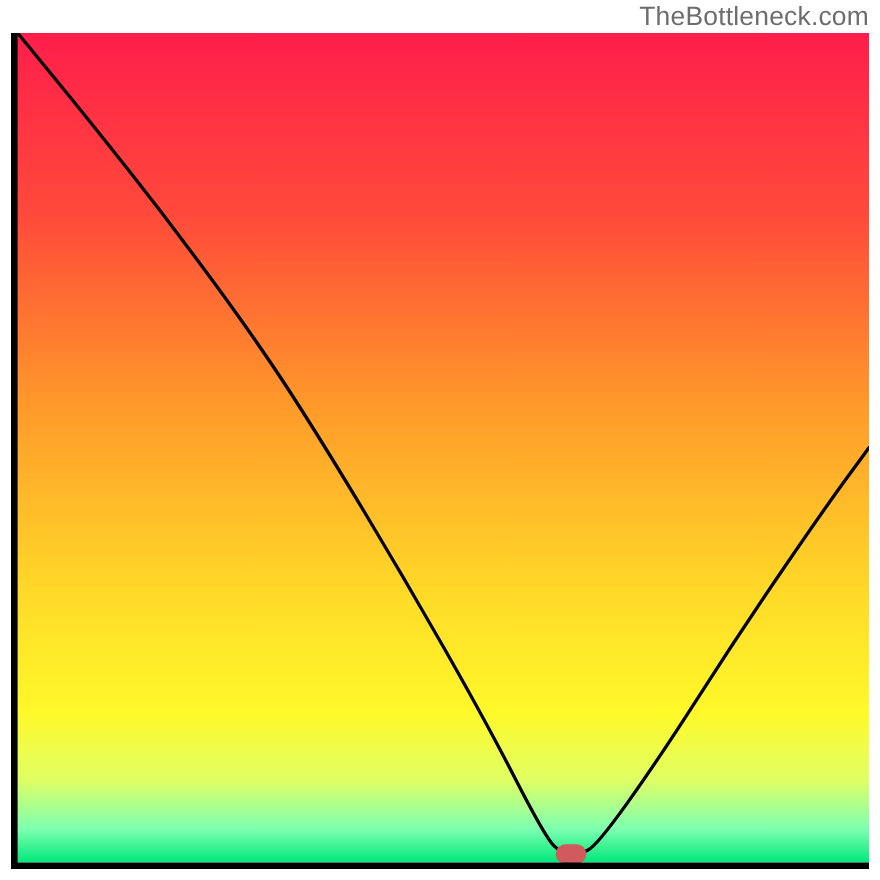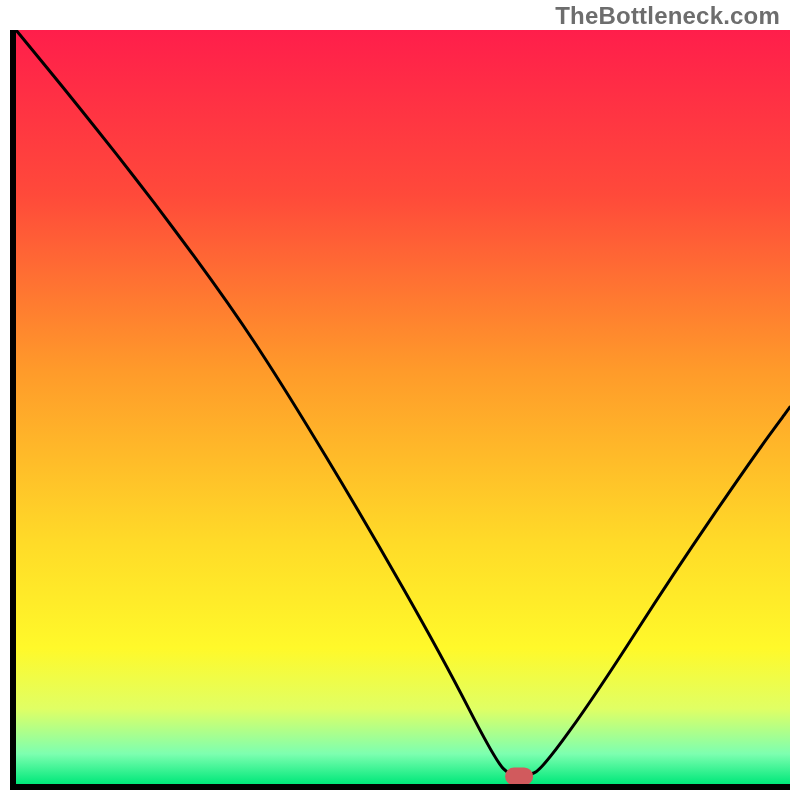--- a/index.html
+++ b/index.html
@@ -12,23 +12,23 @@
     overflow: hidden;
   }
   .frame {
     position: relative;
     width: 800px;
     height: 800px;
   }
   .attribution {
     position: absolute;
     top: 2px;
-    right: 20px;
+    right: 10px;
     font-size: 24px;
-    font-weight: 700;
+    font-weight: 400;
     color: #6d6d6d;
     letter-spacing: 0.2px;
     z-index: 10;
   }
   .plot-wrap {
     position: absolute;
     left: 10px;
     top: 30px;
     width: 780px;
     height: 760px;

